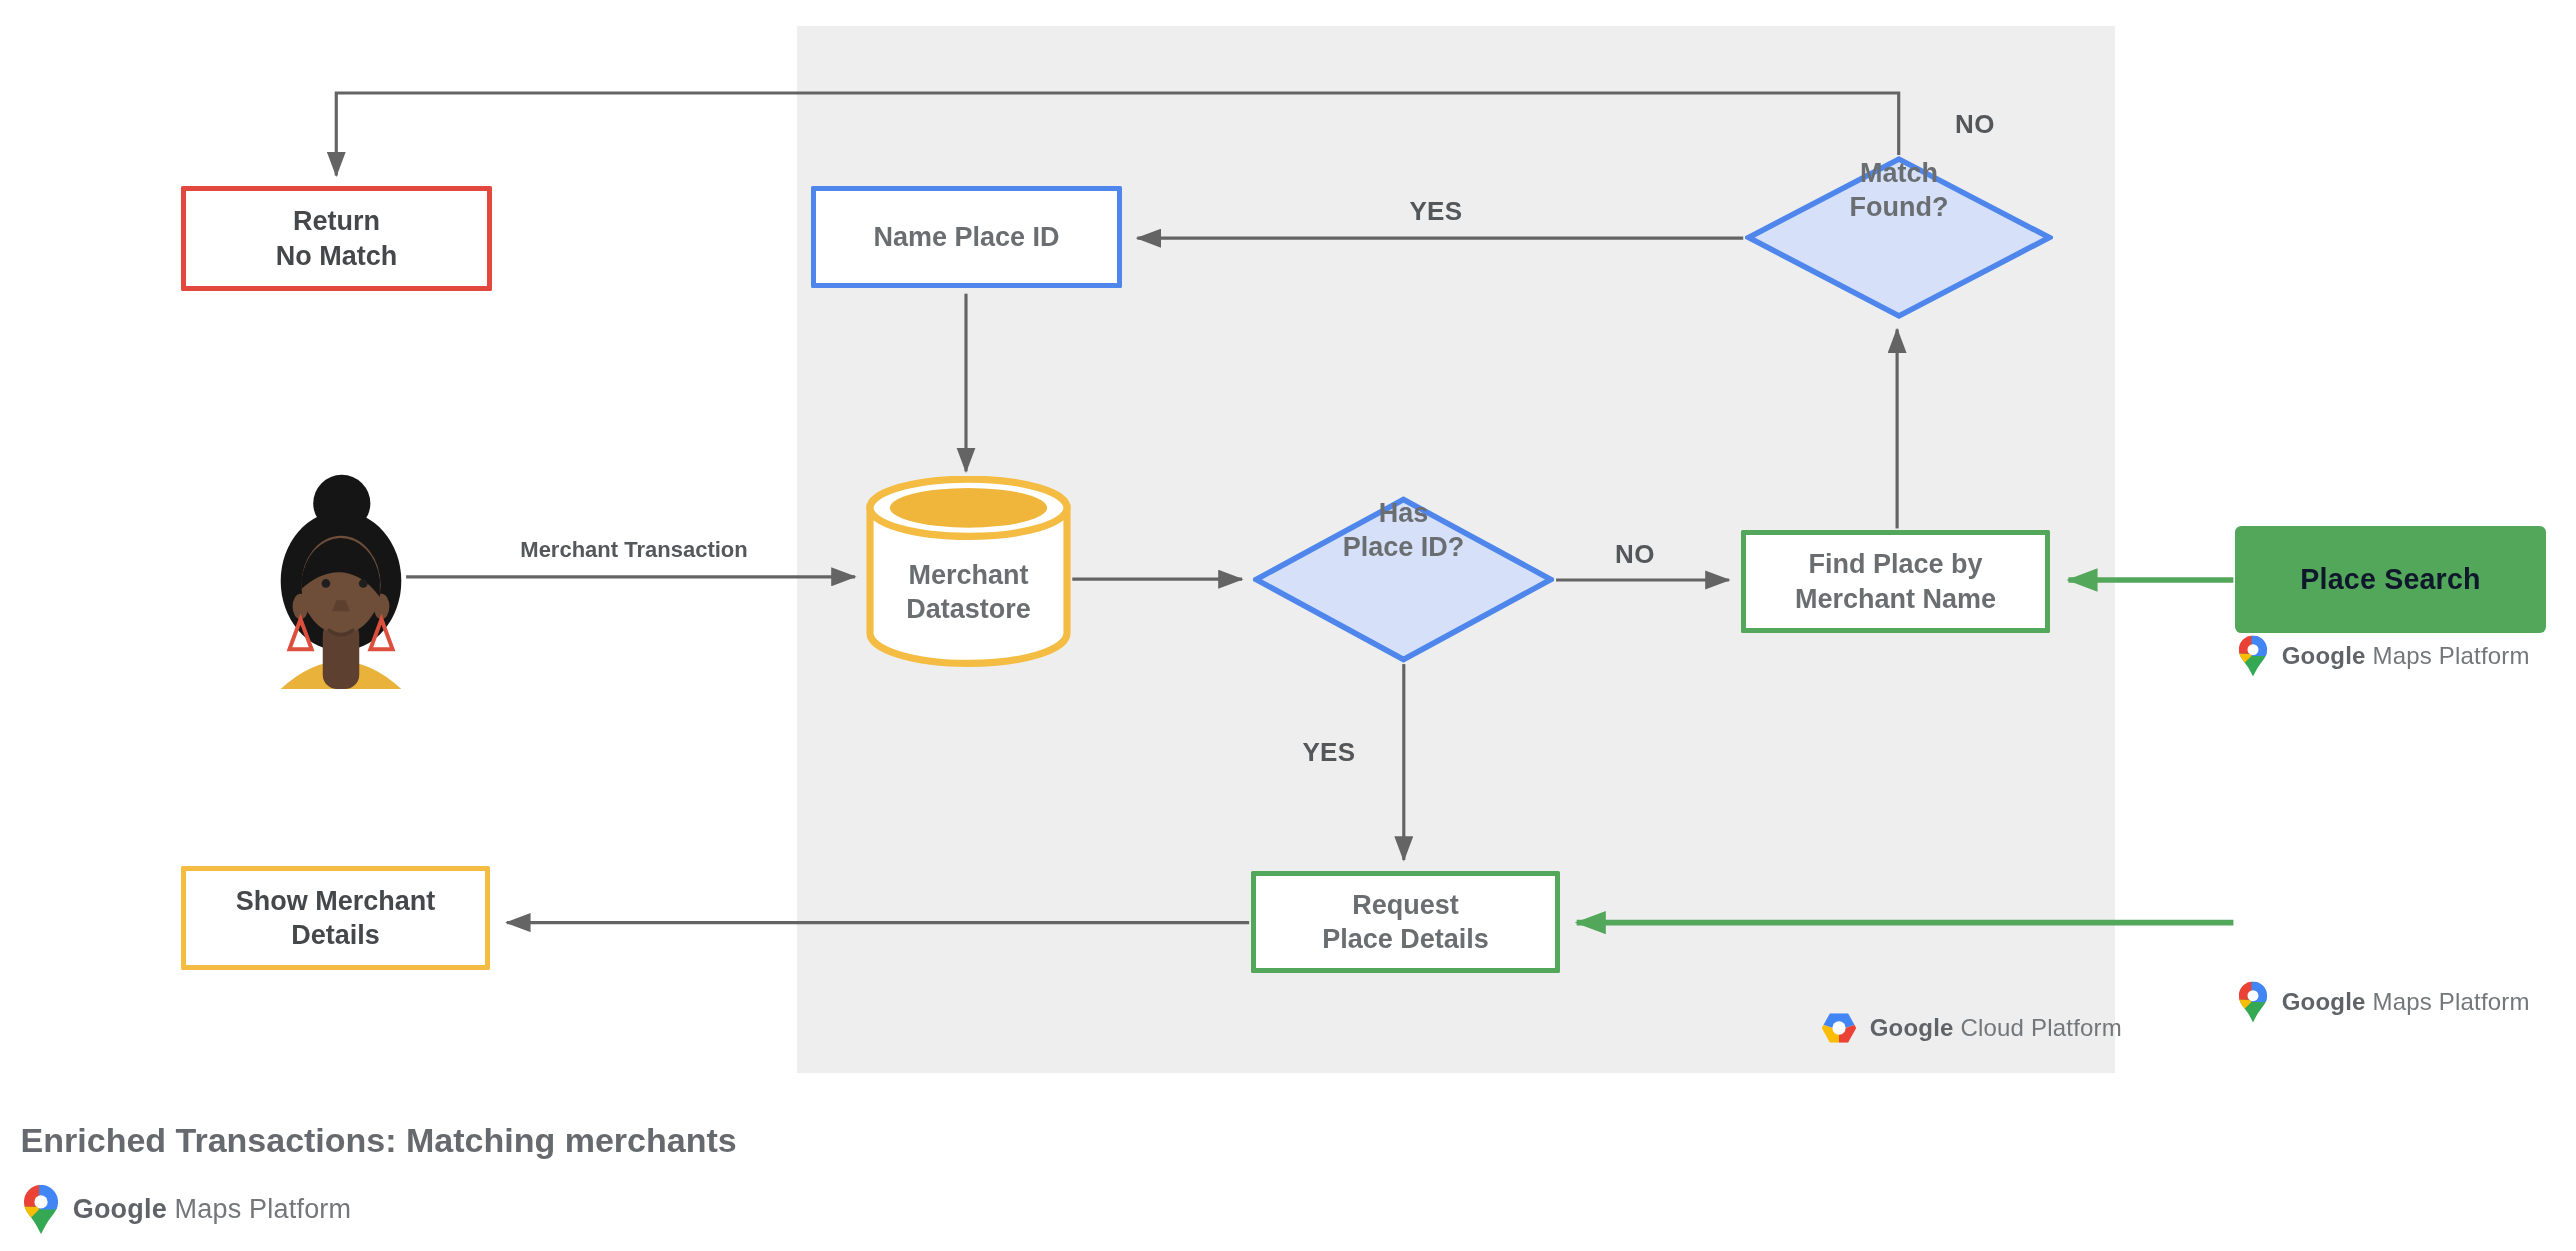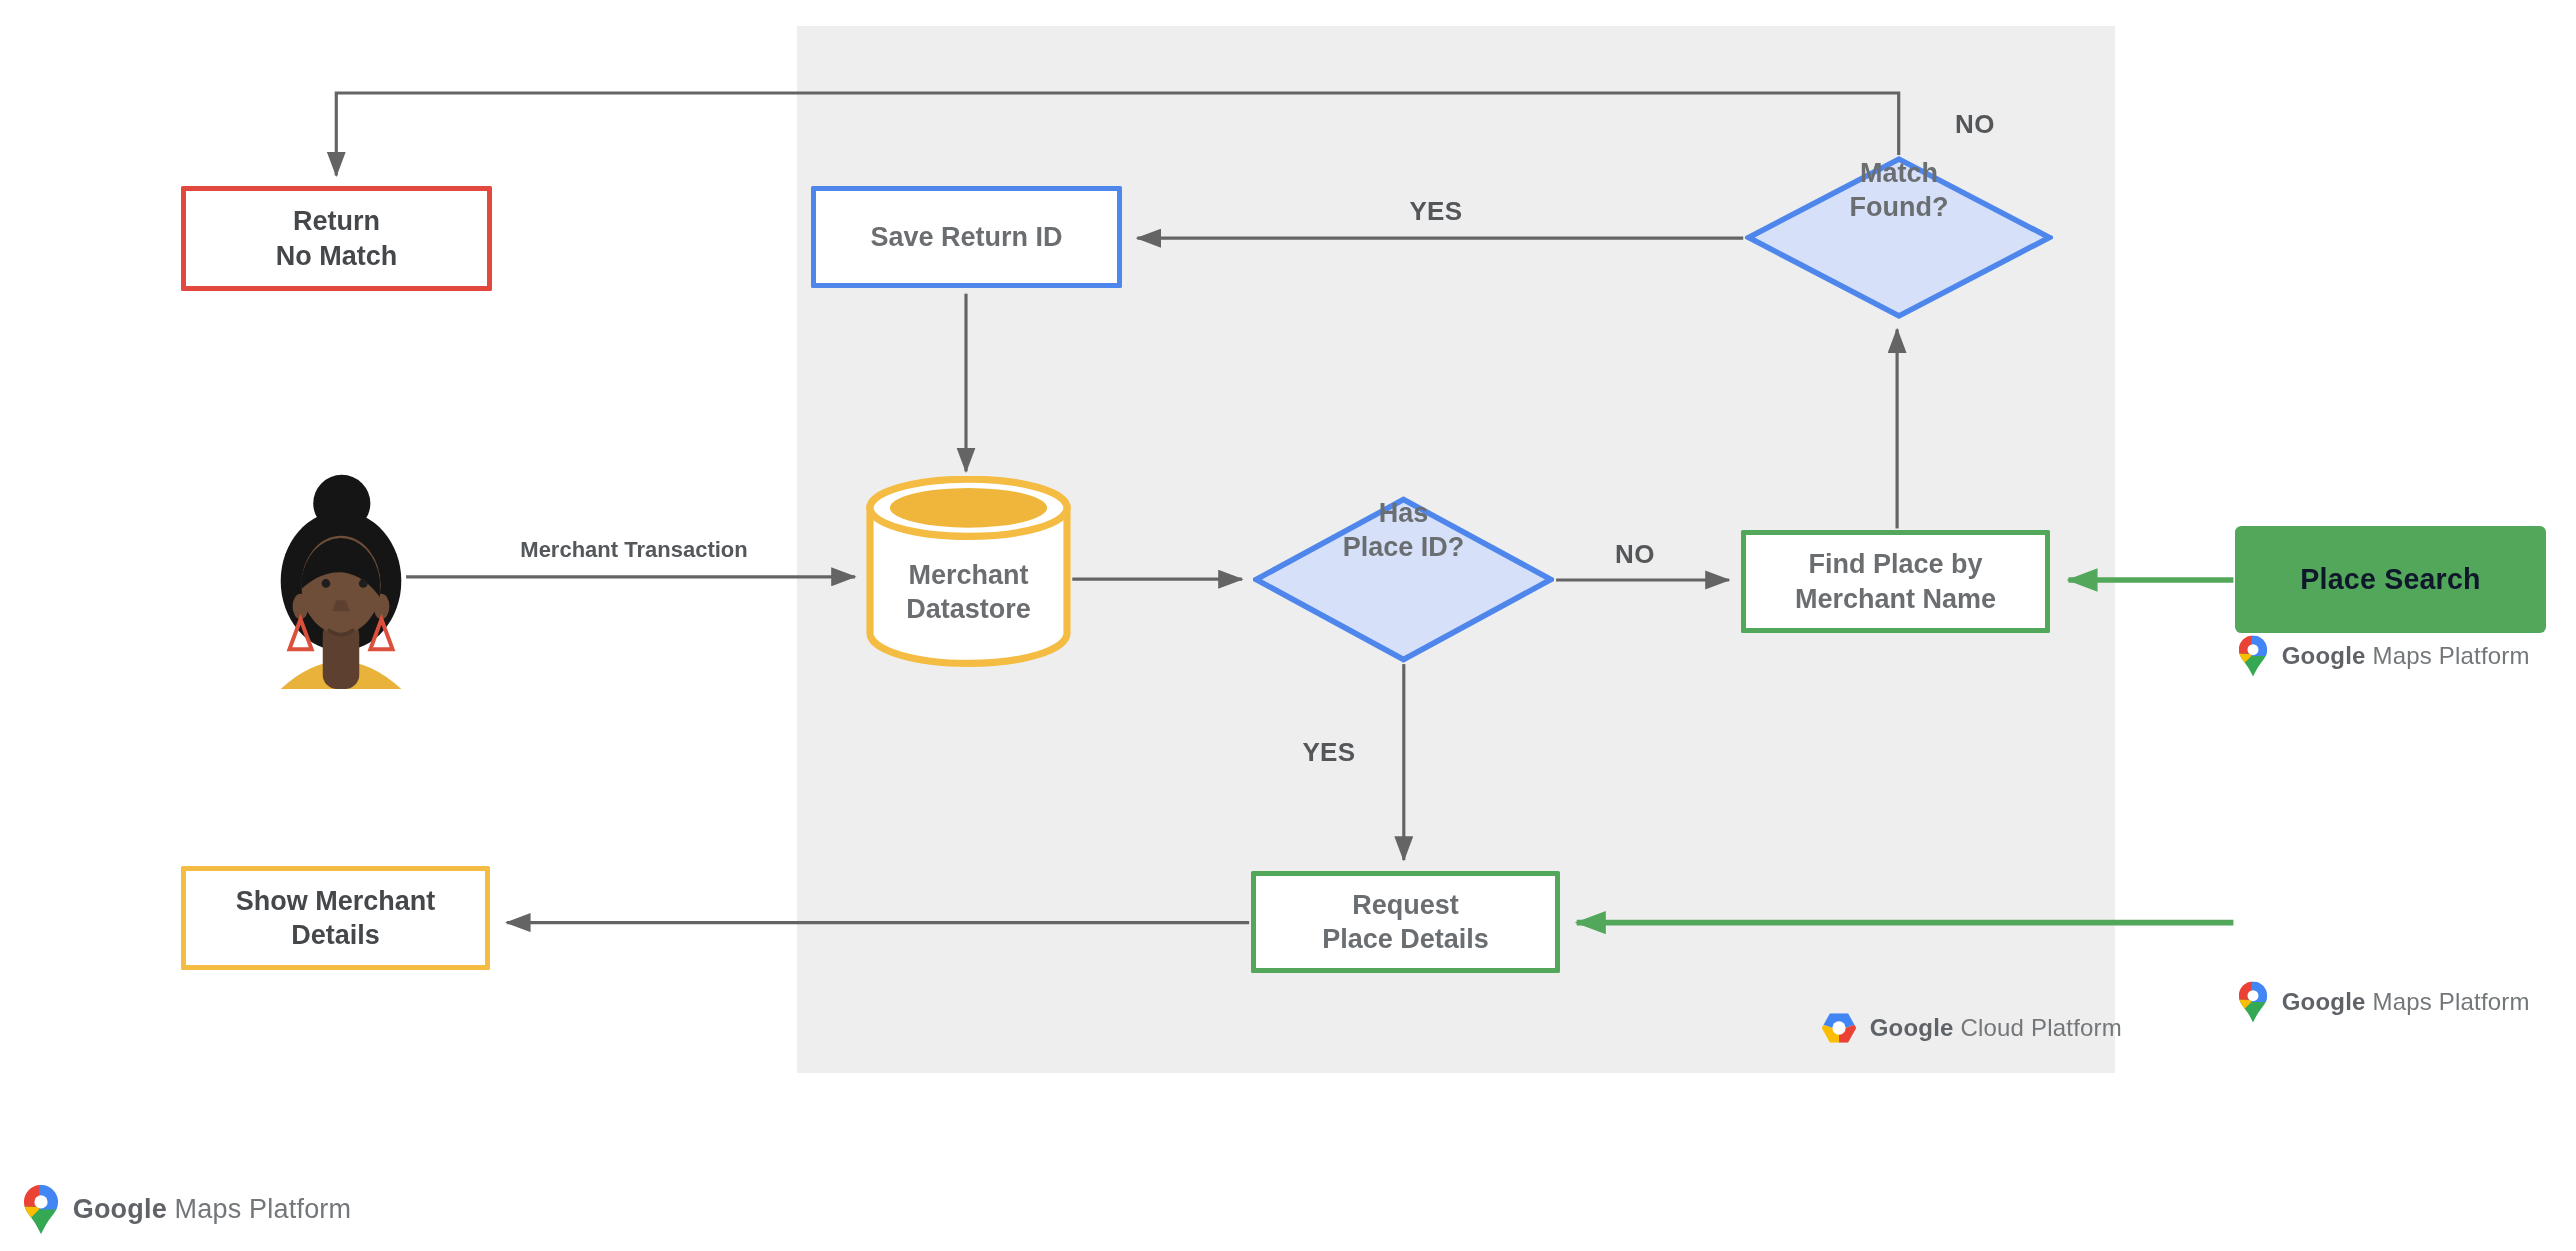--- a/index.html
+++ b/index.html
@@ -77,21 +77,21 @@
 
     <line class="edge-green" x1="2816" y1="1163" x2="1988" y2="1163" marker-end="url(#ahg)"></line>
   </svg>
 
   <div class="node rect b-red" style="left:181px;top:186px;width:311px;height:105px;">
     <span class="lbl dark">Return
 No Match</span>
   </div>
 
   <div class="node rect b-blue" style="left:811px;top:186px;width:311px;height:102px;">
-    <span class="lbl gray">Save Return ID</span>
+    <span class="lbl gray">Name Place ID</span>
   </div>
 
   <div class="node rect b-green" style="left:1741px;top:530px;width:309px;height:103px;">
     <span class="lbl gray">Find Place by
 Merchant Name</span>
   </div>
 
   <div class="node rect b-green" style="left:1251px;top:871px;width:309px;height:102px;">
     <span class="lbl gray">Request
 Place Details</span>
@@ -206,20 +206,21 @@
       <g clip-path="url(#hexA)">
         <polygon points="0,0 46,0 46,15 23,23 0,15" fill="#4285F4"></polygon>
         <polygon points="46,15 46,40 23,40 23,23" fill="#EA4335"></polygon>
         <polygon points="0,15 23,23 23,40 0,40" fill="#FBBC04"></polygon>
         <circle cx="23" cy="20" r="8.5" fill="#ffffff"></circle>
       </g>
     </svg>
     <span class="logo-text"><span class="g">Google</span> <span>Cloud Platform</span></span>
   </div>
 
+  <div class="diagram-title">Enriched Transactions: Matching merchants</div>
 
   <div class="logo logo-big" style="left:22px;top:1183px;">
     <svg width="38" height="53" viewBox="0 0 40 56">
       <defs>
           <clipPath id="pinC">
             <path d="M20 2 C30 2 38 10 38 20 C38 29 31.5 34.5 26.5 42 C24 46 22 50 20 54 C18 50 16 46 13.5 42 C8.5 34.5 2 29 2 20 C2 10 10 2 20 2 Z"></path>
           </clipPath>
         </defs>
       <g clip-path="url(#pinC)">
         <rect x="0" y="24" width="40" height="32" fill="#34A853"></rect>

